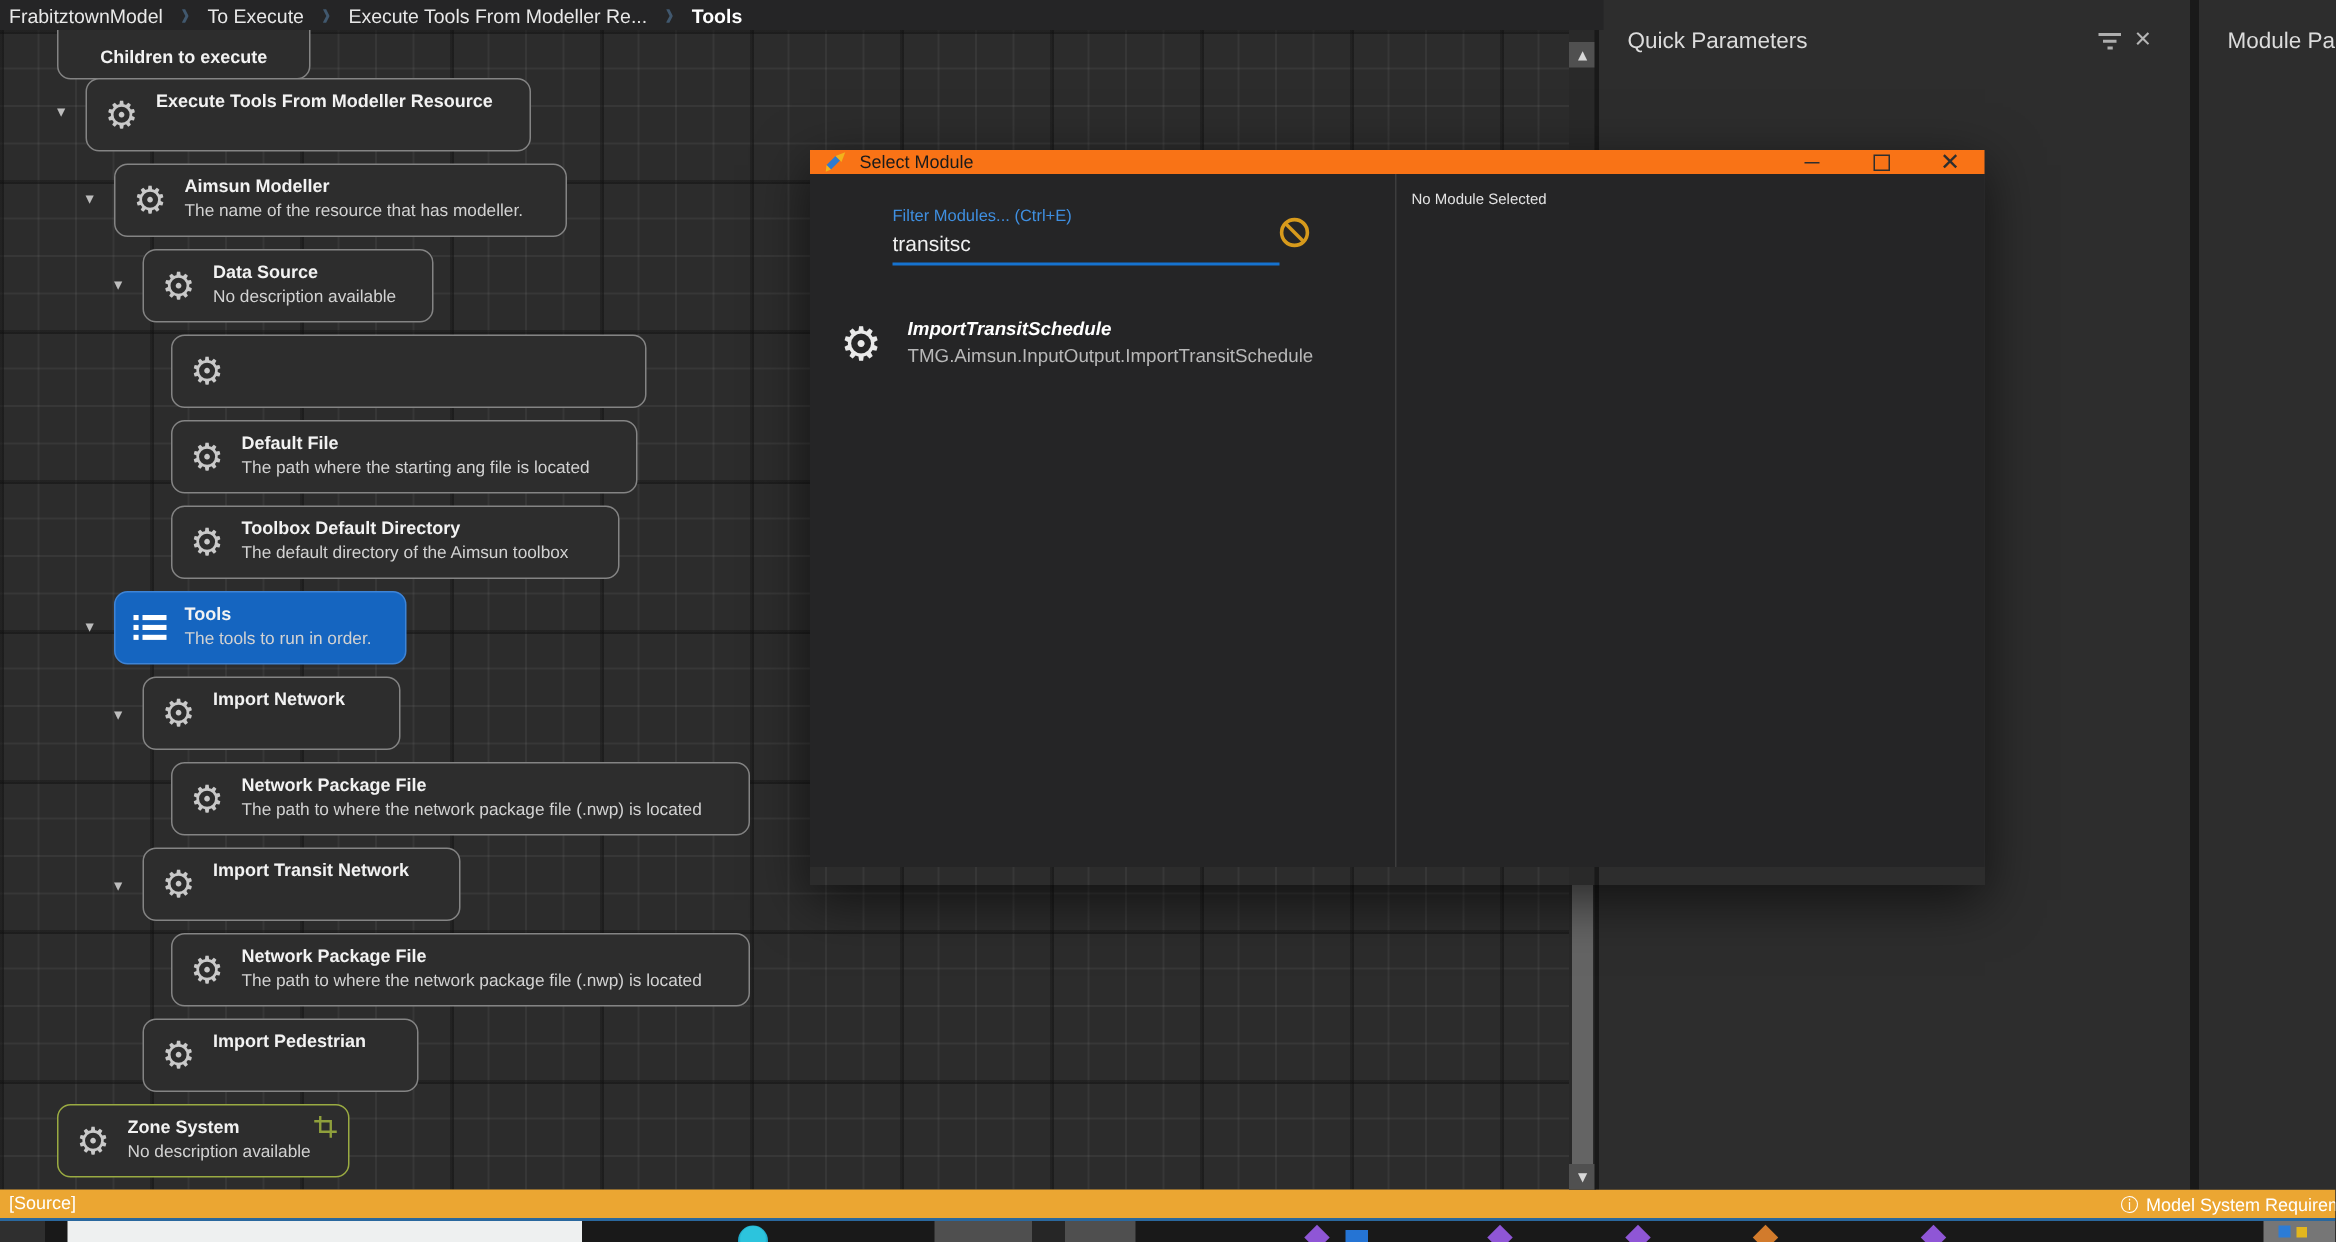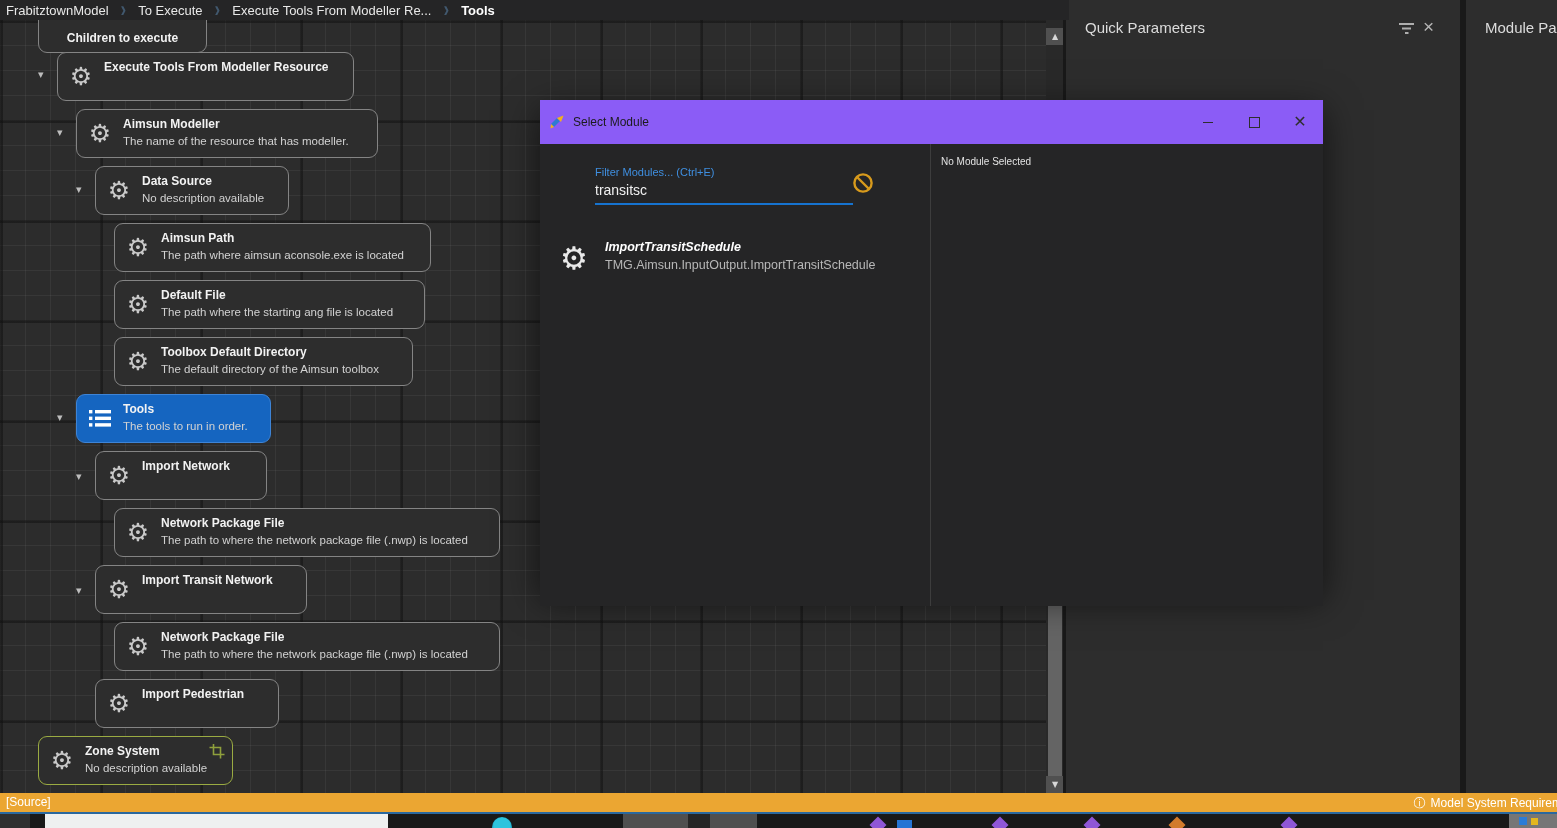--- a/index.html
+++ b/index.html
@@ -43,21 +43,21 @@
   #sthumb{position:absolute;left:2px;width:14px;top:570px;height:186px;background:rgba(150,150,150,.55);}
   
   .vsplit{position:absolute;top:0;height:793px;background:#191919;z-index:4;}
   .panel{position:absolute;top:0;height:793px;background:#2d2d2d;z-index:3;}
   .panel-title{position:absolute;left:19px;top:19px;font-size:15px;color:#dcdcdc;white-space:nowrap;}
   .phicon{position:absolute;top:21px;cursor:default;}
   .pclose{position:absolute;top:17px;font-size:19px;color:#b5b5b5;line-height:1;}
   
   #dialog{position:absolute;left:540px;top:100px;width:783px;height:490px;z-index:20;
     box-shadow:0 10px 34px rgba(0,0,0,.6);}
-  #titlebar{height:44px;background:#8b5cf6;display:flex;align-items:center;}
+  #titlebar{height:16px;background:#f97316;display:flex;align-items:center;}
   #titlebar .dtitle{margin-left:8px;font-size:12px;color:#1b1b1b;}
   #titlebar .appicon{margin-left:9px;display:flex;}
   #winbtns{margin-left:auto;display:flex;height:28px;}
   .wbtn{width:46px;height:28px;display:flex;align-items:center;justify-content:center;}
   .glyph-min{width:10px;height:0;border-top:1px solid #2e2e2e;}
   .glyph-max{width:9px;height:9px;border:1px solid #2e2e2e;}
   .glyph-close{font-size:16px;color:#2e2e2e;line-height:1;font-family:"DejaVu Sans",sans-serif;}
   #dbody{position:relative;height:462px;background:#252526;}
   #panediv{position:absolute;left:390px;top:0;bottom:0;width:1px;background:#3d3d3d;}
   .flabel{position:absolute;left:55px;top:22px;font-size:11px;color:#3f8fe0;}
@@ -135,24 +135,20 @@
   <div class="node" style="left:95px;top:146px;width:192px;">
     <span class="gear">⚙</span>
     <div class="txt">
       <div class="ntitle">Data Source</div>
       <div class="ndesc">No description available</div>
     </div>
   </div>
 
   <div class="node" style="left:114px;top:203px;width:315px;">
     <span class="gear">⚙</span>
-    <div class="txt">
-      <div class="ntitle">Aimsun Path</div>
-      <div class="ndesc">The path where aimsun aconsole.exe is located</div>
-    </div>
   </div>
 
   <div class="node" style="left:114px;top:260px;width:309px;">
     <span class="gear">⚙</span>
     <div class="txt">
       <div class="ntitle">Default File</div>
       <div class="ndesc">The path where the starting ang file is located</div>
     </div>
   </div>
 

